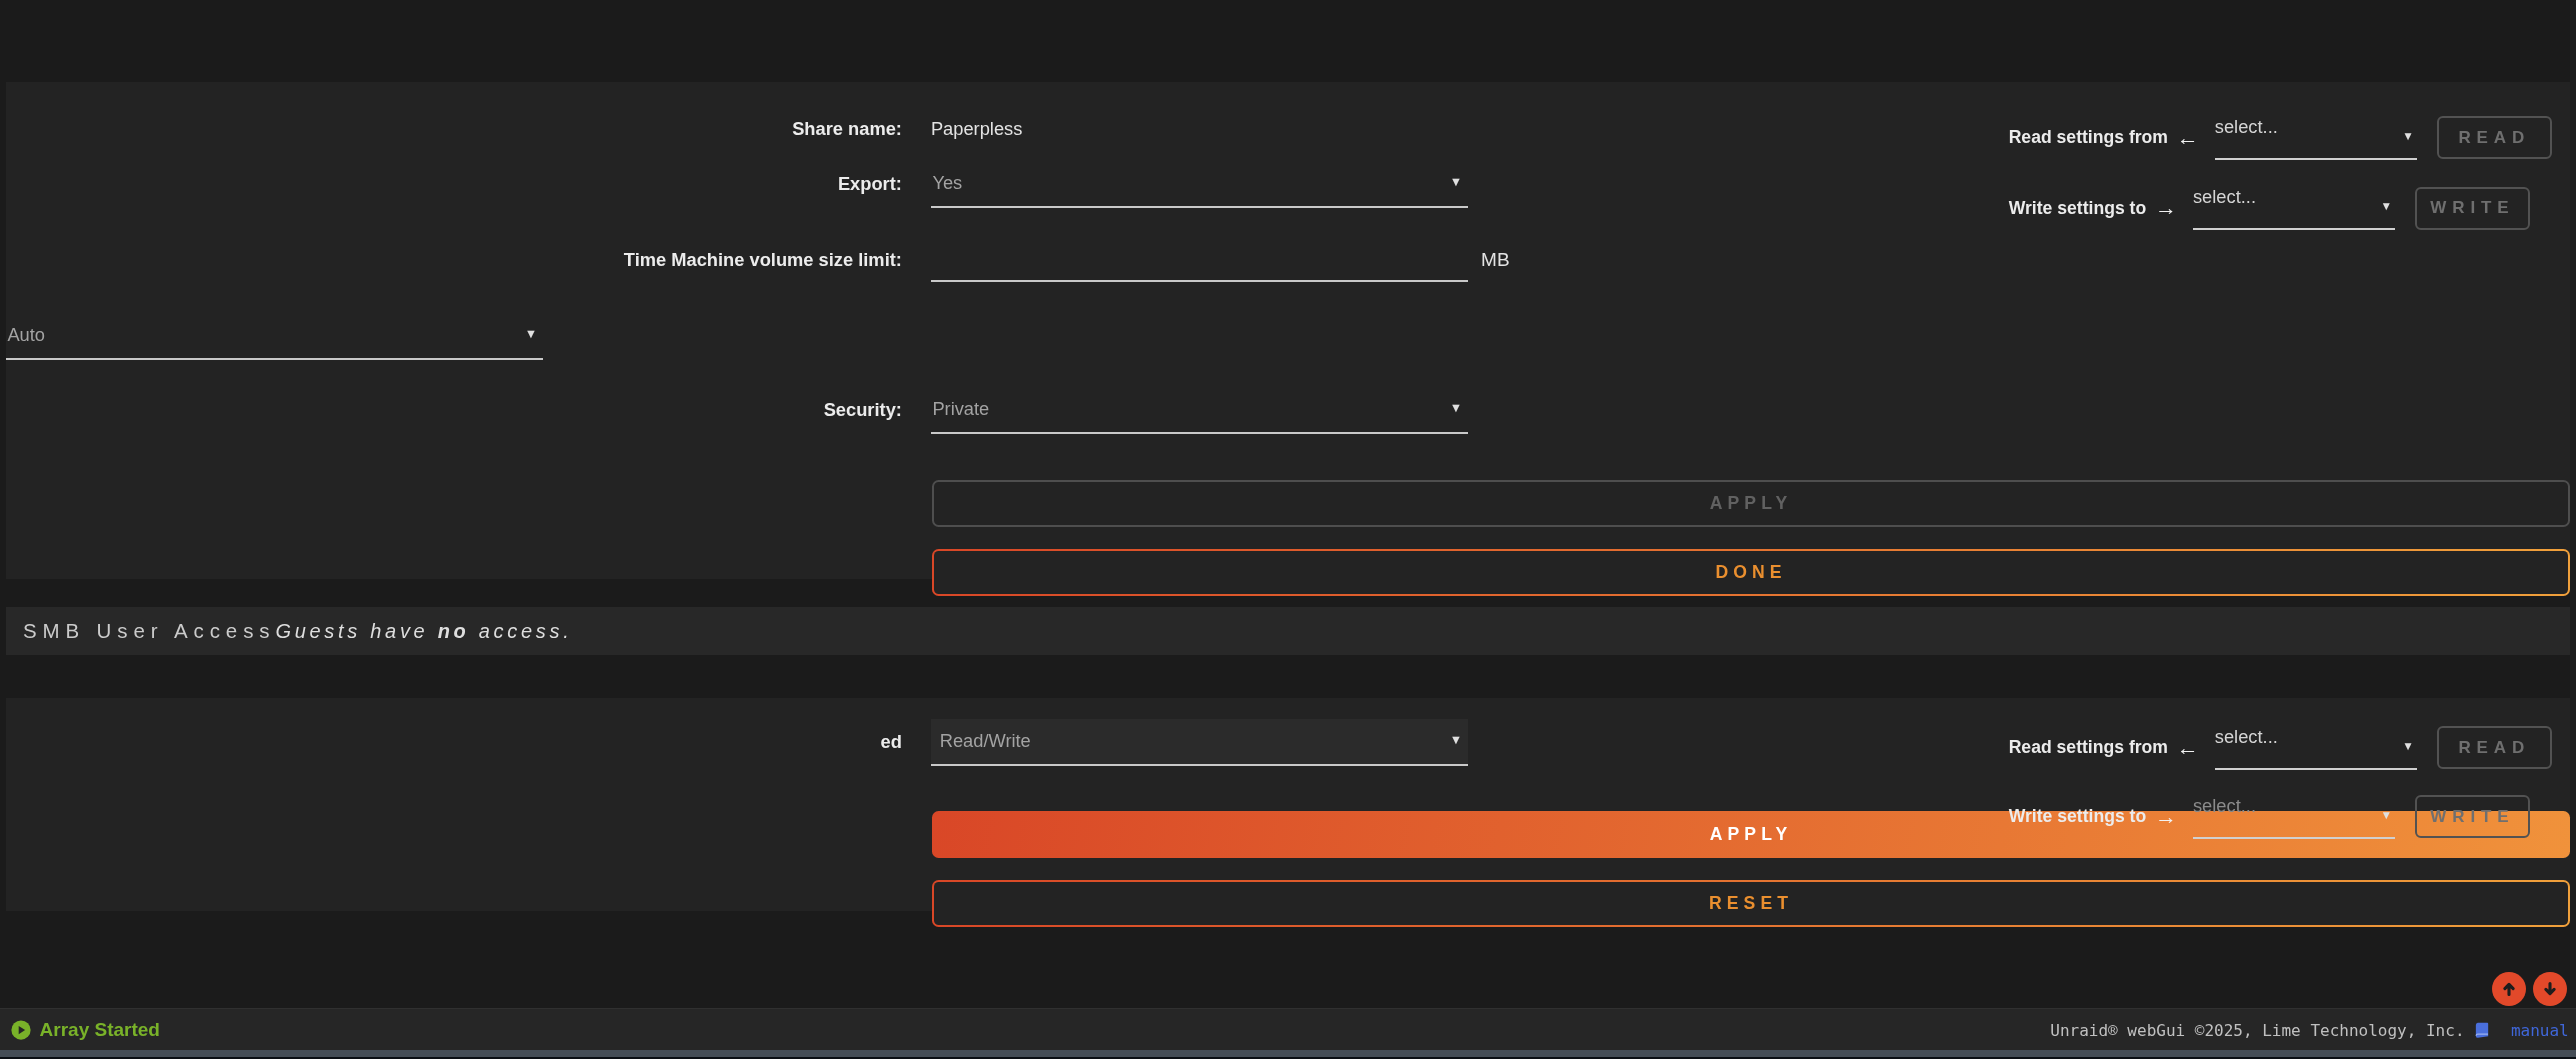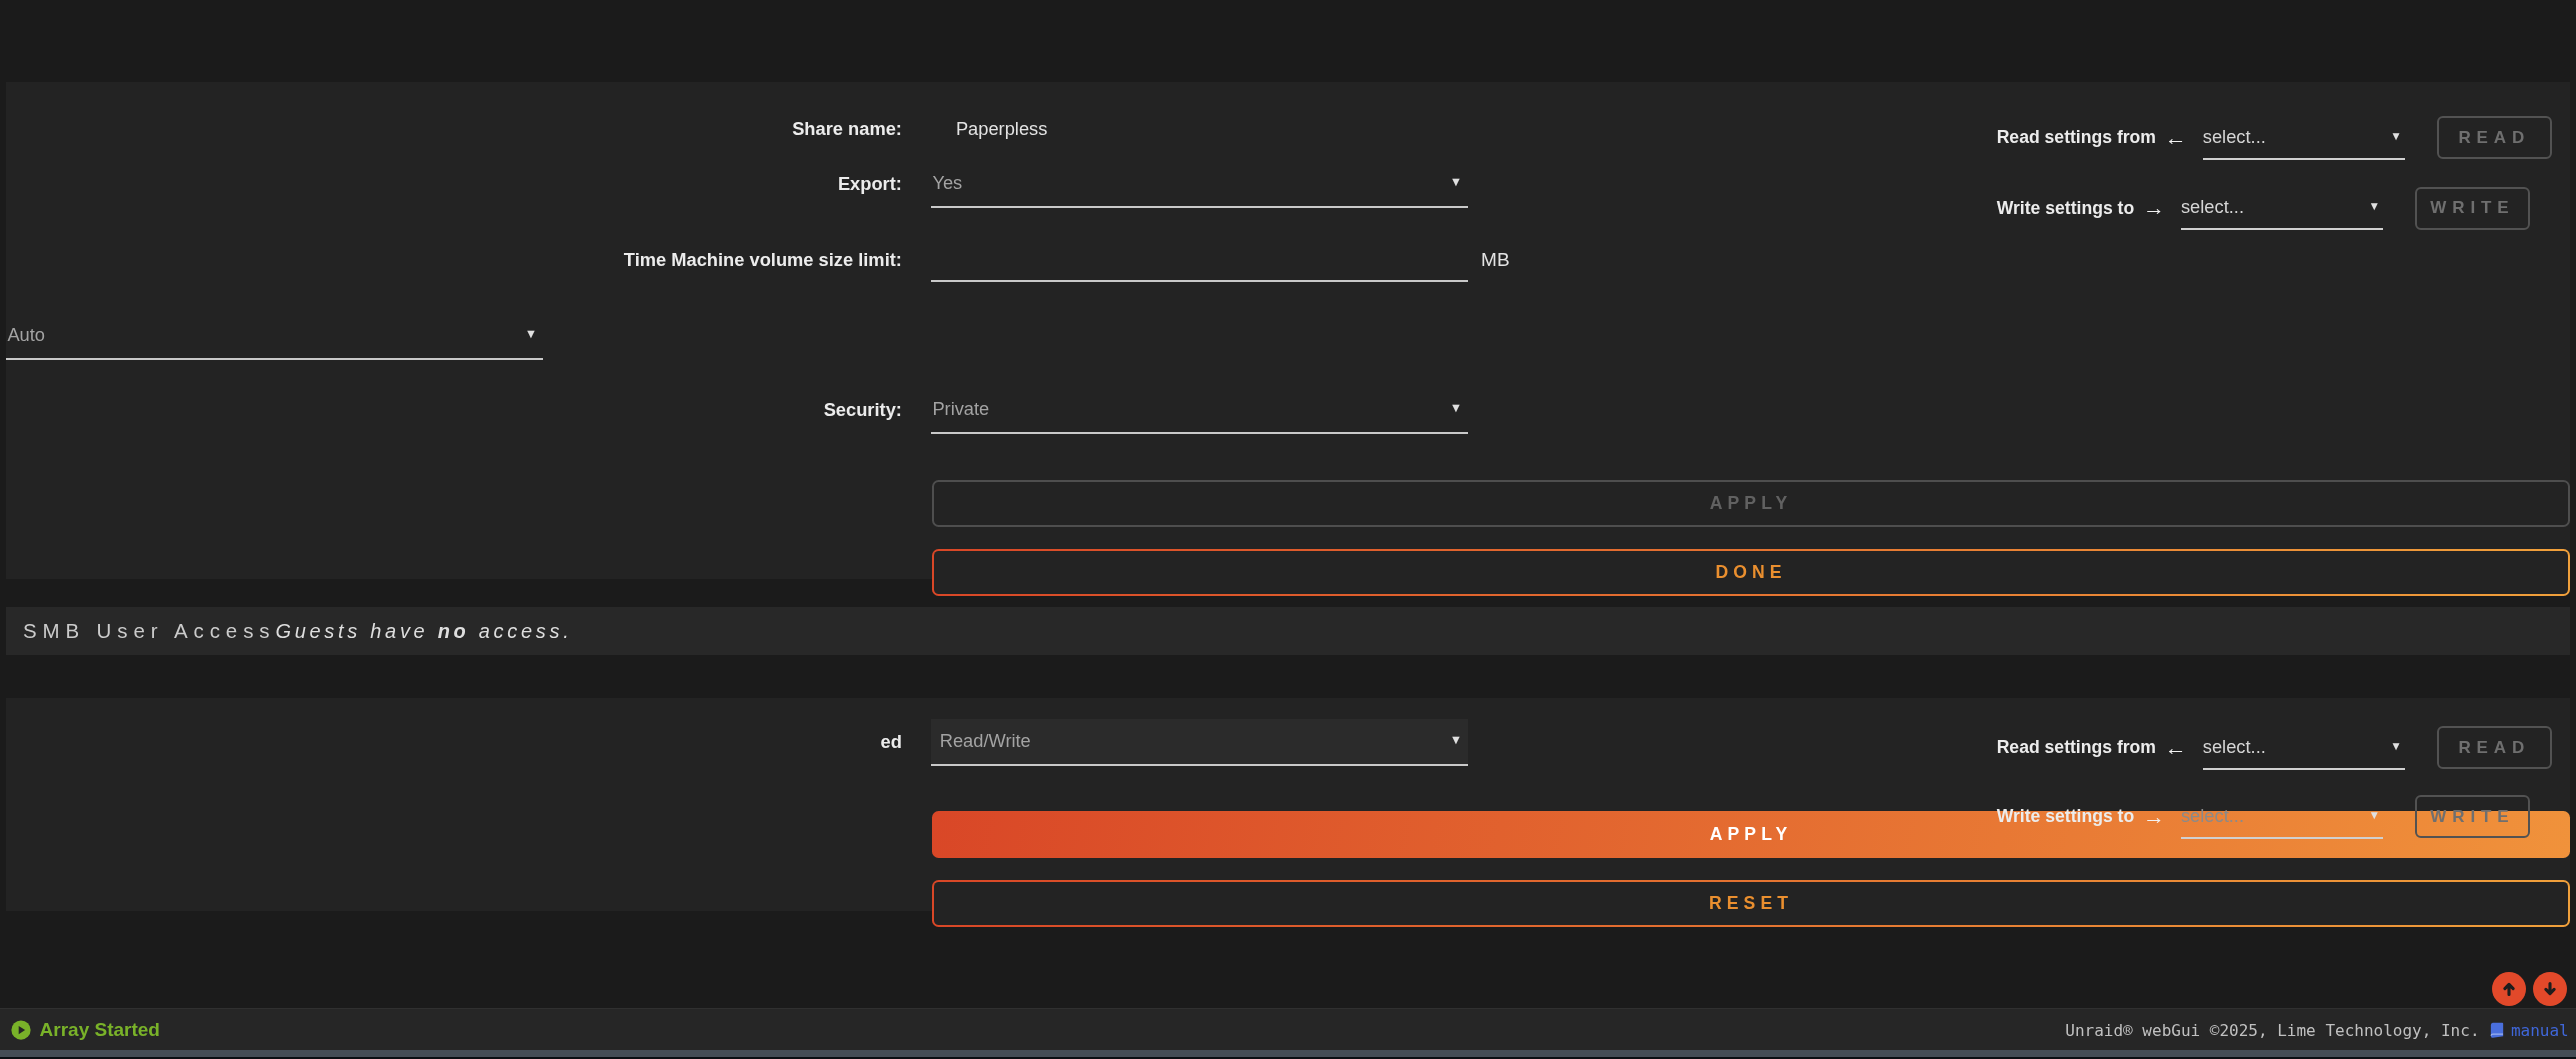--- a/index.html
+++ b/index.html
@@ -80,22 +80,22 @@
   .io-block { position:absolute; right:18.3px; display:flex; flex-direction:column; }
   .io-block.p1 { top:32px; gap:23.5px; }
   .io-block.p2 { top:26px; gap:22px; }
   .io-row { display:flex; align-items:center; height:47px; }
   .io-label {
     font-weight:bold; font-size:17.6px; color:#ececec; white-space:nowrap;
     display:flex; align-items:center; gap:8.8px; margin-right:16px;
   }
   .io-label .arrow { font-size:22px; font-weight:bold; color:#f2f2f2; line-height:1; }
   .io-select {
-    position:relative; width:202px; height:44px; display:flex; align-items:center;
-    border-bottom:2.2px solid #d0d0d0; cursor:pointer; margin-right:32px;
+    position:relative; width:202px; height:44px; display:flex; 
+    border-bottom:2.2px solid #d0d0d0; cursor:pointer; margin-right:20px;
   }
   .io-select .val { font-size:18.3px; color:#d5d5d5; }
   .io-select.dim .val { color:#8a8a8a; }
   .io-select .caret {
     position:absolute; right:2.9px; top:50%; transform:translateY(-58%);
     font-size:11.7px; color:#e0e0e0; line-height:1;
   }
   .io-btn {
     width:115px; height:43px; border-radius:5.9px; border:2.2px solid #525252;
     color:#6f6f6f; font-weight:bold; font-size:17px; letter-spacing:5.9px;
@@ -134,38 +134,38 @@
   }
   .array-status { display:flex; align-items:center; gap:7.3px; }
   .array-status svg { width:22px; height:22px; }
   .array-status .txt { color:#79b229; font-weight:bold; font-size:19px; }
   .footer-right {
     display:flex; align-items:flex-end; gap:8.8px;
     font-family:"DejaVu Sans Mono","Liberation Mono",monospace;
     font-size:16px; color:#c0c0c0; white-space:nowrap;
   }
   .manual-link {
-    display:flex; align-items:center; gap:5px; color:#3f66d8; cursor:pointer;
+    display:flex; align-items:center; gap:20px; color:#3f66d8; cursor:pointer;
     text-decoration:none;
   }
   .manual-link svg { width:17.6px; height:19px; }
   .manual-label { color:#3f66d8; }
 
   .bottom-strip { position:absolute; left:0; right:0; top:1050px; height:6.6px; background:#454d56; }
   .bottom-base  { position:absolute; left:0; right:0; top:1057px; bottom:0; background:#0b0f14; }
 </style>
 </head>
 <body>
 
 <div class="page">
 
 
   <div class="panel panel1">
 
-    <div class="form-row" style="margin-bottom:8.8px;gap:25px;">
+    <div class="form-row" style="margin-bottom:8.8px;">
       <div class="flabel">Share name:</div>
       <div class="fvalue">Paperpless</div>
     </div>
 
     <div class="form-row" style="margin-bottom:29px;">
       <div class="flabel">Export:</div>
       <div class="select">
         <span class="val">Yes</span>
         <span class="caret">▼</span>
       </div>

